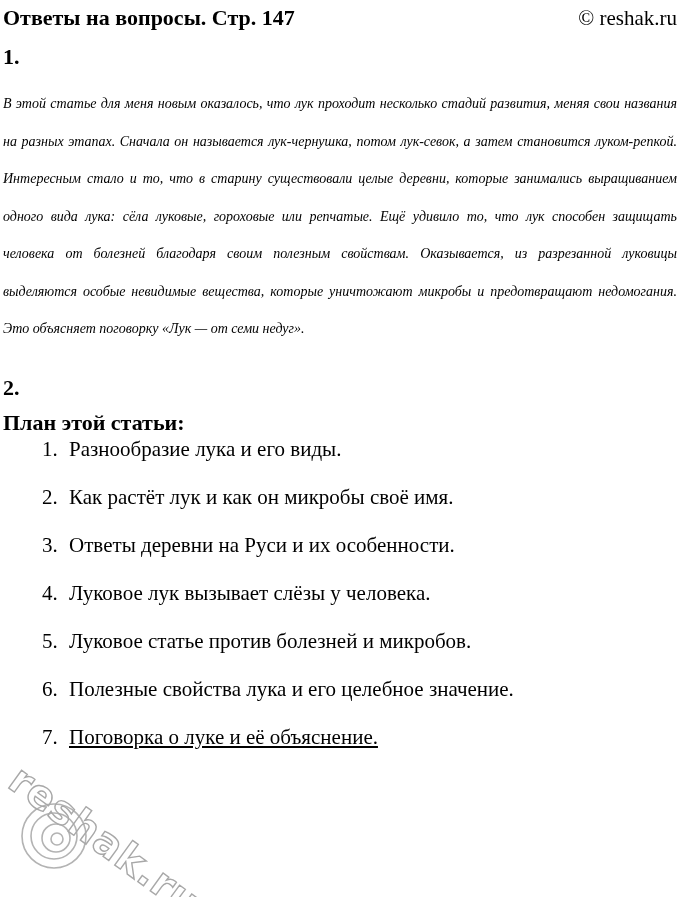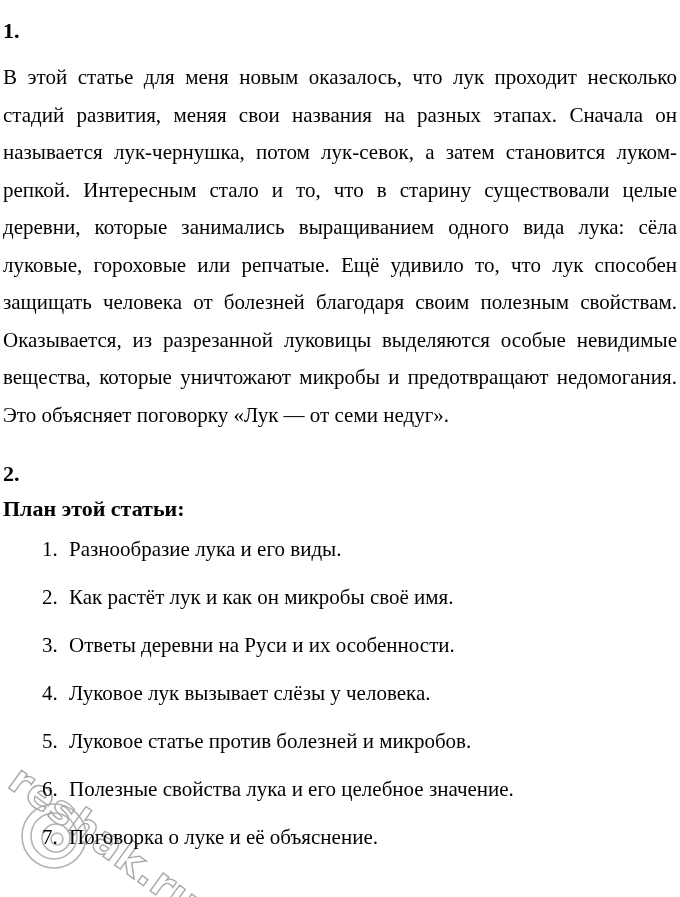--- a/index.html
+++ b/index.html
@@ -40,42 +40,44 @@
     font-weight: bold;
     font-size: 22px;
     line-height: 26px;
     margin-top: 13px;
   }
   .q-label-2 {
     margin-top: 27px;
   }
   .answer-text {
     margin: 15px 0 0 0;
-    font-size: 21px;
+    font-size: 14px;
     line-height: 37.5px;
     text-align: justify;
+    font-style: italic;
   }
   .plan-title {
     font-weight: bold;
     font-size: 22px;
     line-height: 26px;
     margin-top: 9px;
   }
   ol.plan-list {
-    margin: 14px 0 0 0;
+    margin: 0 0 0 0;
     padding: 0 0 0 60px;
     font-size: 21px;
     line-height: 26px;
   }
   ol.plan-list li {
     margin: 0 0 22px 0;
     padding-left: 6px;
   }
   ol.plan-list li:last-child {
     margin-bottom: 0;
+    text-decoration: underline;
   }
   .watermark {
     position: absolute;
     left: -6px;
     top: 738px;
     z-index: 0;
     pointer-events: none;
   }
 </style>
 </head>
@@ -89,20 +91,22 @@
       <circle cx="60" cy="98" r="23"></circle>
       <circle cx="62" cy="100" r="14"></circle>
       <circle cx="63" cy="101" r="6"></circle>
     </g>
     <text transform="translate(12,48) rotate(36)" font-family="DejaVu Sans, sans-serif" font-size="40" font-weight="bold" fill="none" stroke="#a8a8a8" stroke-width="1.4" letter-spacing="1">reshak.ru</text>
   </svg>
 
   <div class="content">
 
     <div class="page-header">
+      <span class="page-title">Ответы на вопросы. Стр. 147</span>
+      <span class="copyright">© reshak.ru</span>
     </div>
 
     <div class="q-label">1.</div>
 
     <p class="answer-text">В этой статье для меня новым оказалось, что лук проходит несколько стадий развития, меняя свои названия на разных этапах. Сначала он называется лук-чернушка, потом лук-севок, а затем становится луком-репкой. Интересным стало и то, что в старину существовали целые деревни, которые занимались выращиванием одного вида лука: сёла луковые, гороховые или репчатые. Ещё удивило то, что лук способен защищать человека от болезней благодаря своим полезным свойствам. Оказывается, из разрезанной луковицы выделяются особые невидимые вещества, которые уничтожают микробы и предотвращают недомогания. Это объясняет поговорку «Лук — от семи недуг».</p>
 
     <div class="q-label q-label-2">2.</div>
 
     <div class="plan-title">План этой статьи:</div>
 

